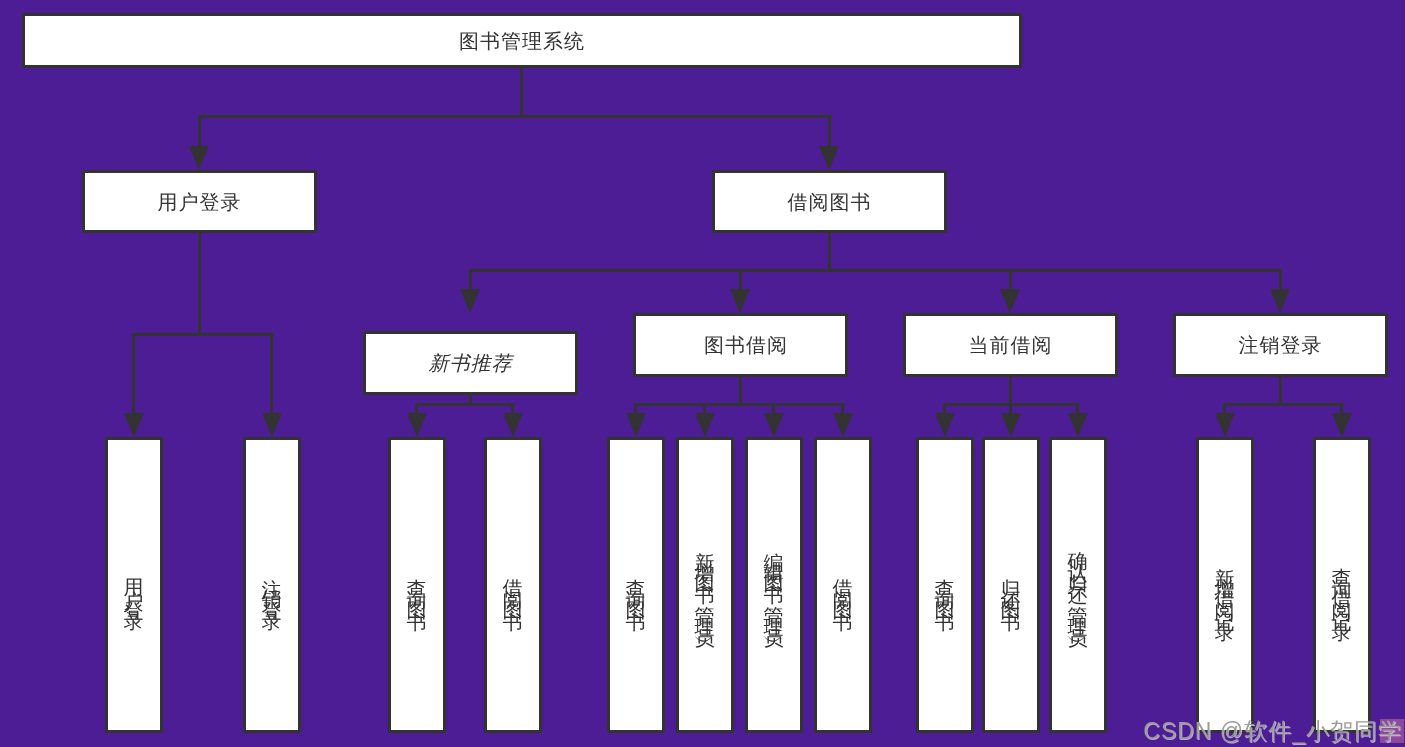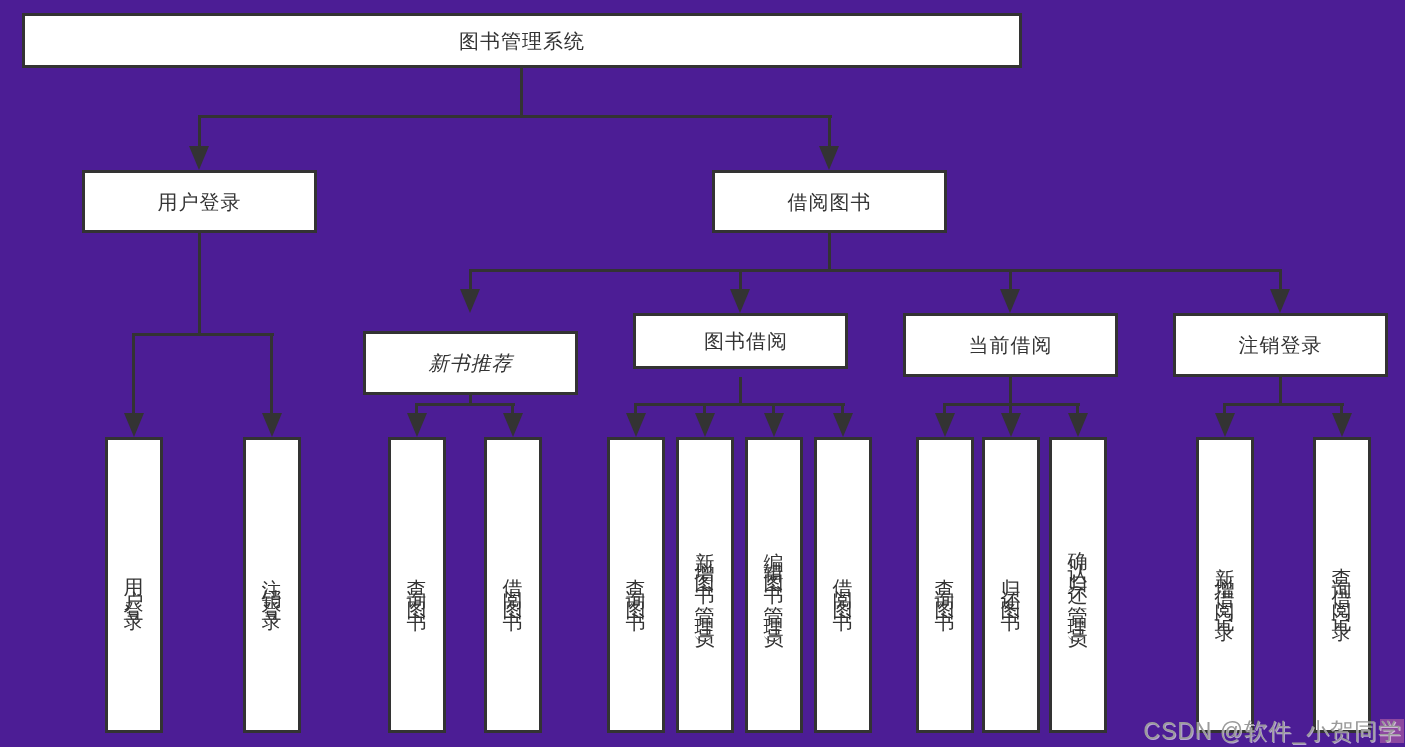--- a/index.html
+++ b/index.html
@@ -129,21 +129,21 @@
   <div class="box" style="left:82px;top:170px;width:235px;height:63px;">
     <span class="hlabel">用户登录</span>
   </div>
   <div class="box" style="left:712px;top:170px;width:235px;height:63px;">
     <span class="hlabel">借阅图书</span>
   </div>
 
   <div class="box" style="left:363px;top:331px;width:215px;height:64px;font-style:italic;">
     <span class="hlabel">新书推荐</span>
   </div>
-  <div class="box" style="left:633px;top:313px;width:215px;height:56px;padding-left:11px;">
+  <div class="box" style="left:633px;top:313px;width:215px;height:64px;padding-left:11px;">
     <span class="hlabel">图书借阅</span>
   </div>
   <div class="box" style="left:903px;top:313px;width:215px;height:64px;">
     <span class="hlabel">当前借阅</span>
   </div>
   <div class="box" style="left:1173px;top:313px;width:215px;height:64px;">
     <span class="hlabel">注销登录</span>
   </div>
 
   <div class="box" style="left:105px;top:437px;width:58px;height:296px;">

